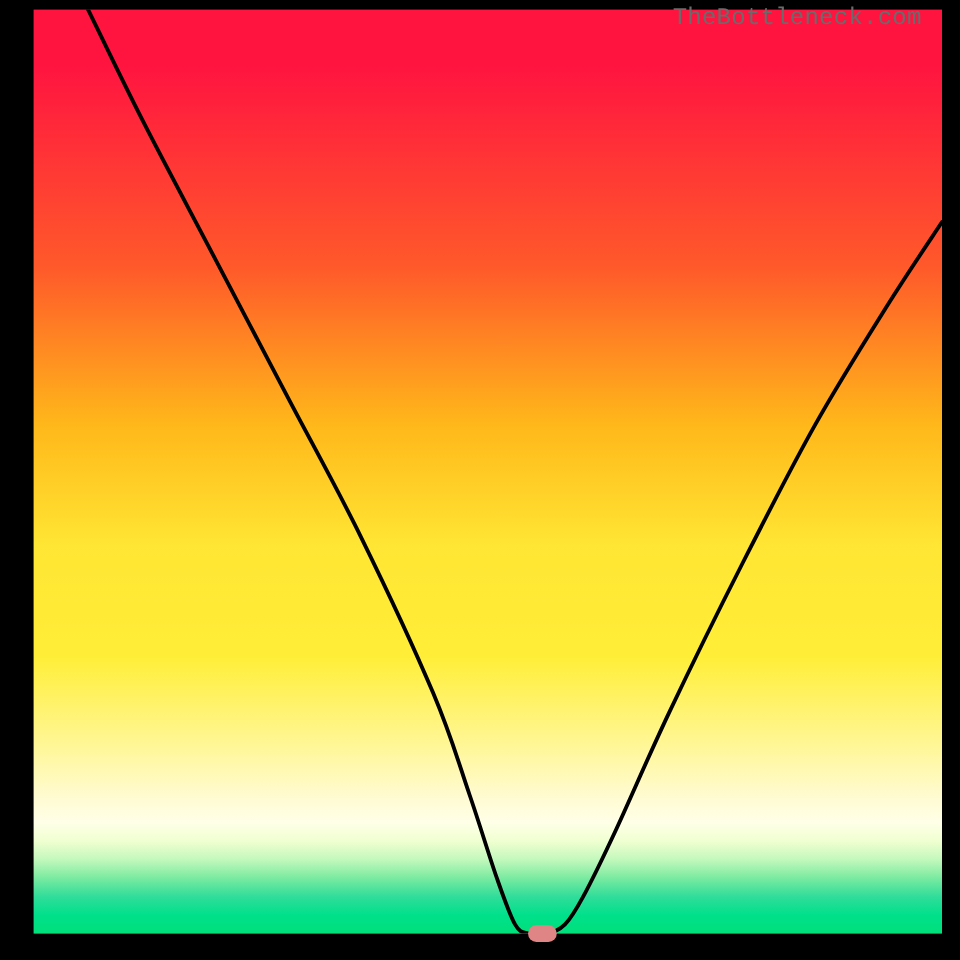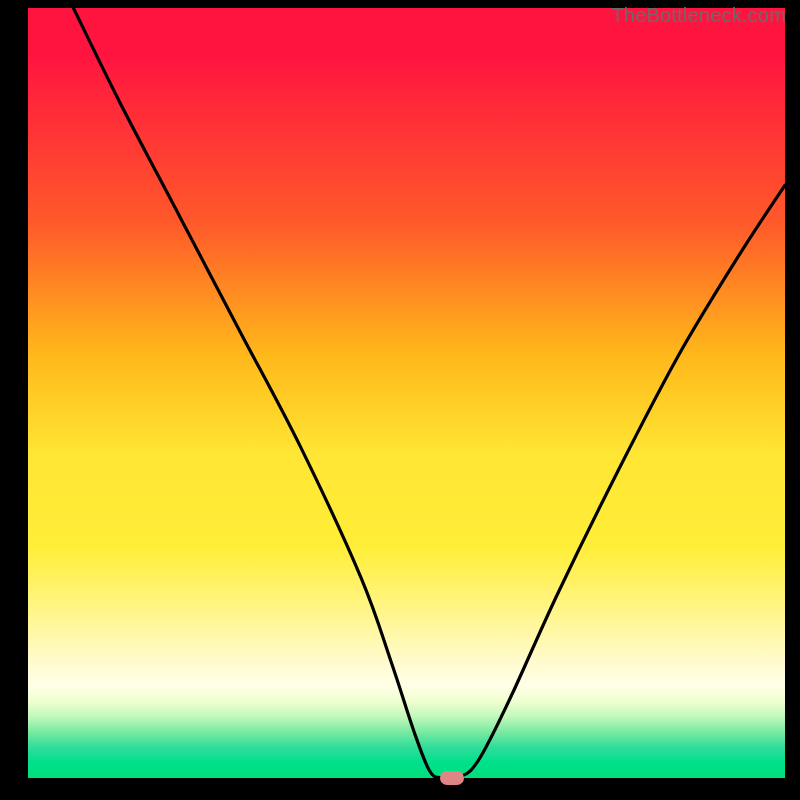--- a/index.html
+++ b/index.html
@@ -52,23 +52,23 @@
     position: absolute;
     width: 24px;
     height: 14px;
     border-radius: 8px;
     background: #e08585;
     transform: translate(-50%, -50%);
   }
   .watermark {
     position: absolute;
     top: 4px;
-    right: 14px;
+    right: 32px;
     color: #6b6b6b;
-    font-family: Liberation Sans, sans-serif;
+    font-family: Liberation Mono, monospace;
     font-size: 20px;
     letter-spacing: 0.2px;
     user-select: none;
   }
 </style>
 </head>
 <body>
 
 <div class="frame">
 

